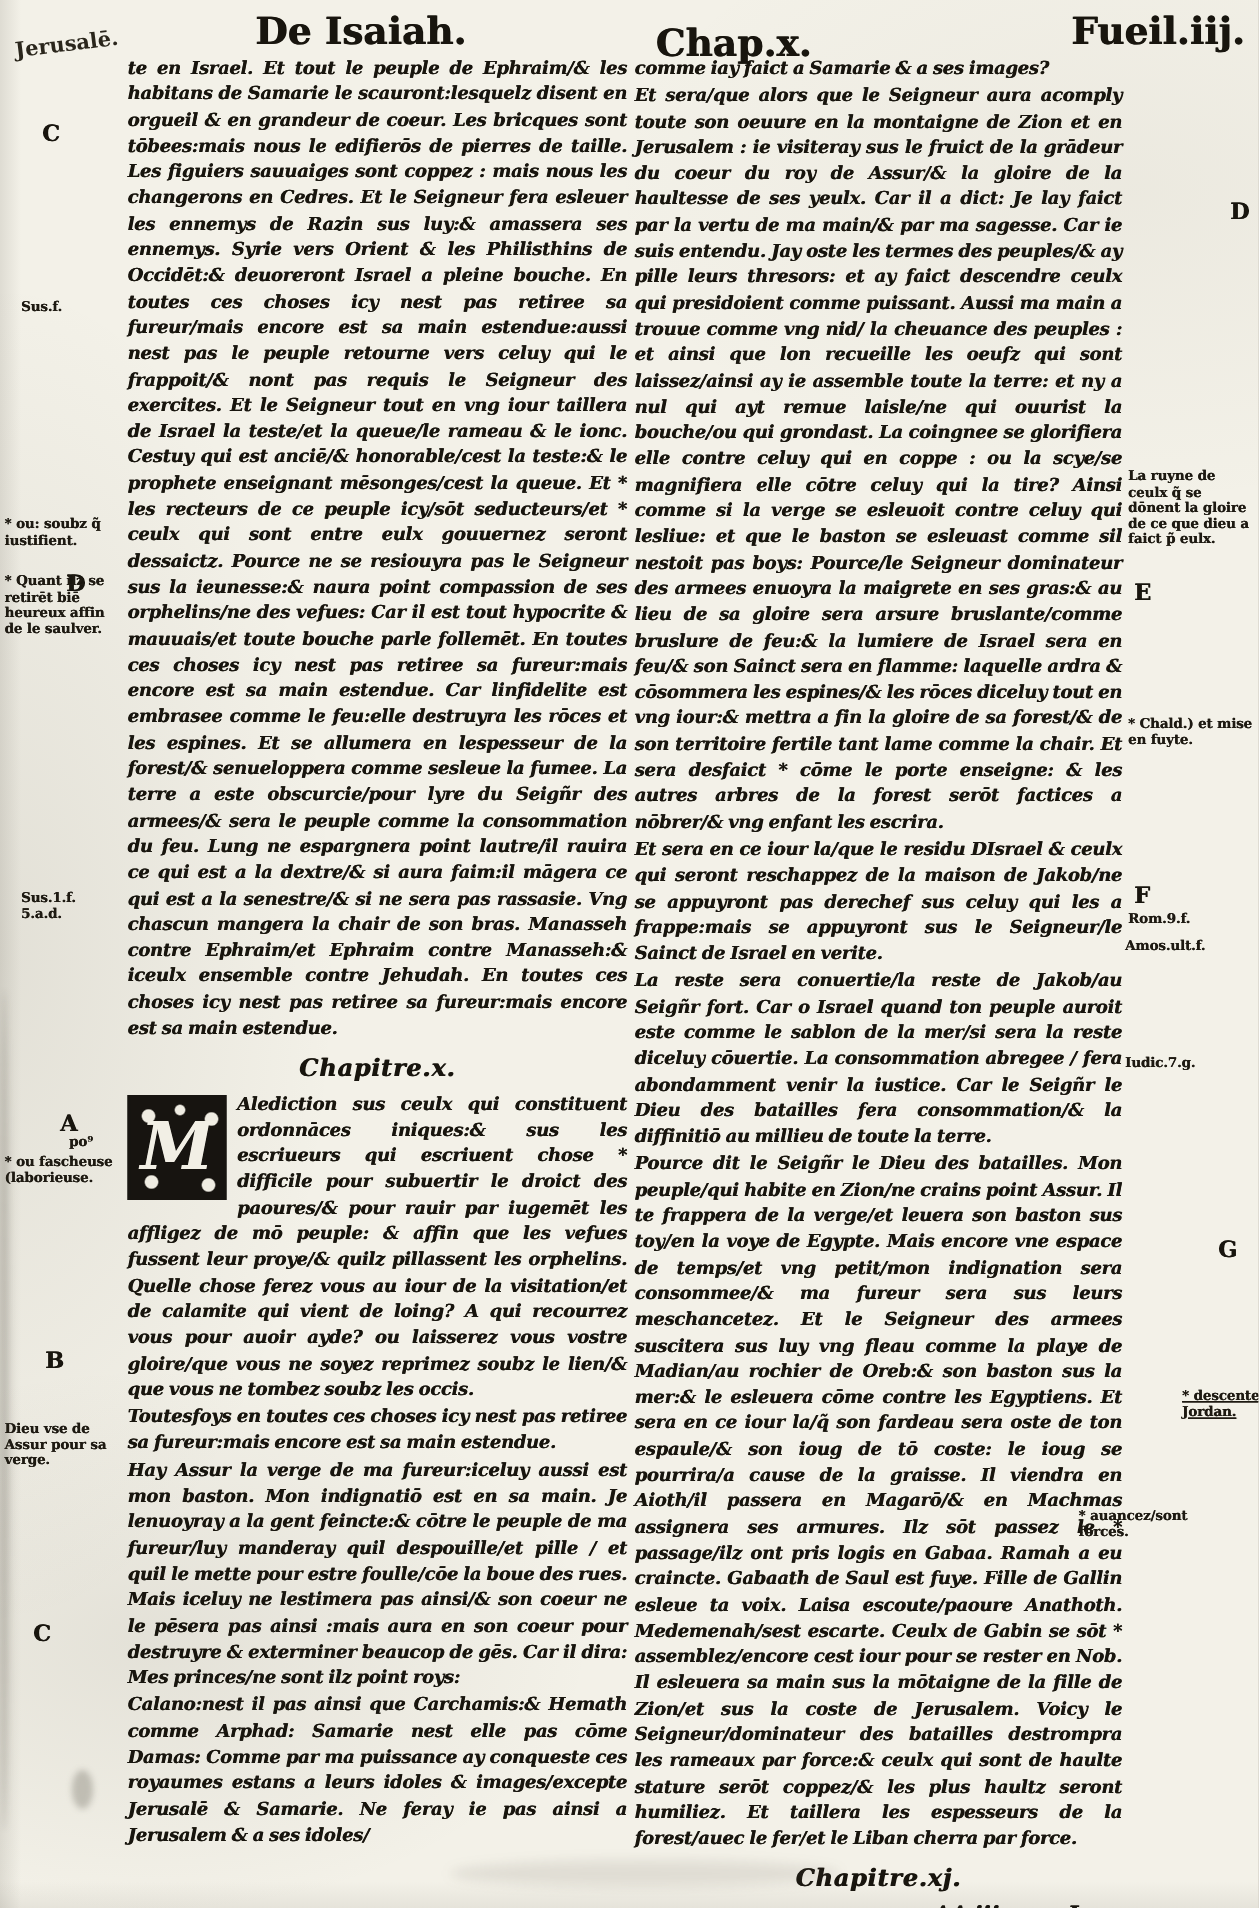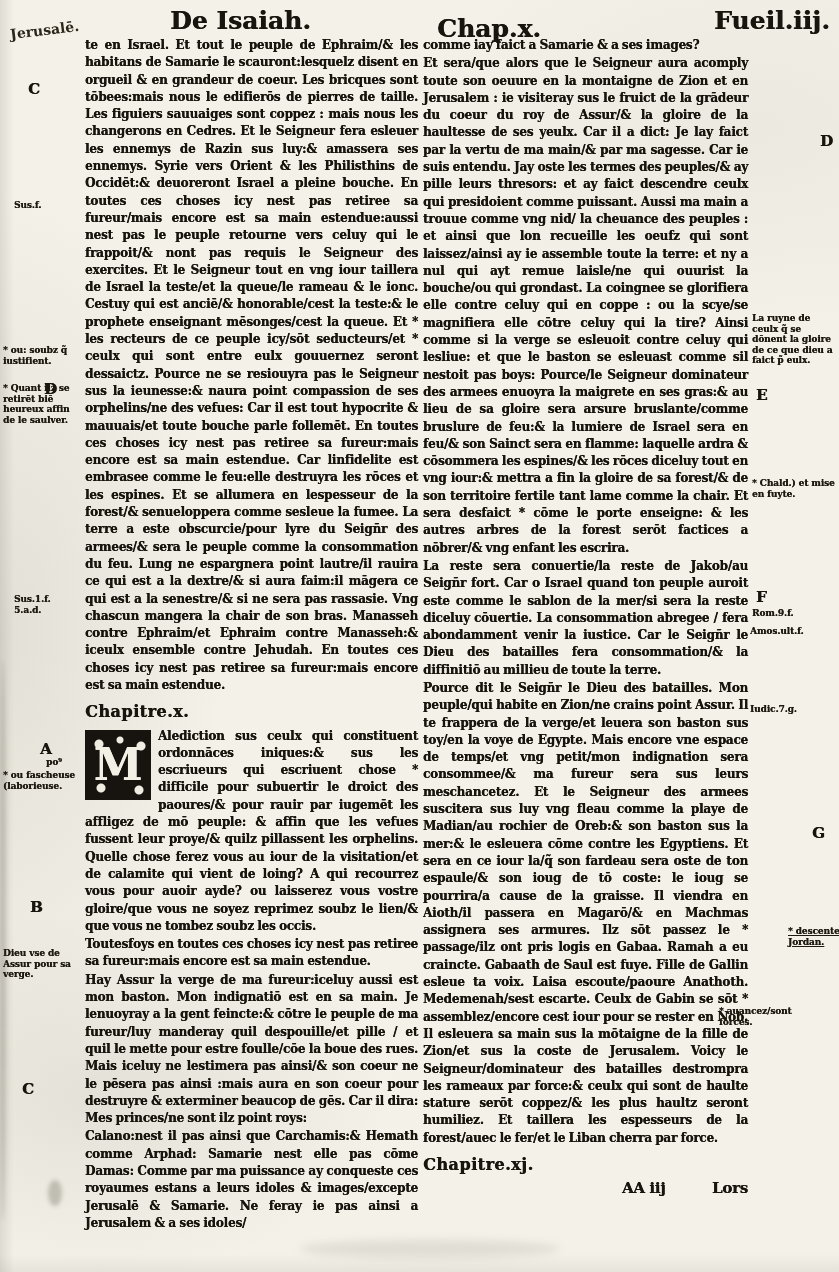--- a/index.html
+++ b/index.html
@@ -11,24 +11,24 @@
       radial-gradient(ellipse 300px 600px at 0% 50%, rgba(80,75,60,.10), transparent 75%),
       linear-gradient(90deg, rgba(70,65,55,.12) 0, transparent 14px),
       linear-gradient(0deg, rgba(70,65,55,.08) 0, transparent 18px),
       #f3f1e8;
     color:#18150e;
     font-family:"DejaVu Serif", serif;
   }
   .running{ position:absolute; font-size:25px; font-weight:bold; letter-spacing:0; text-shadow:.5px 0 currentColor; }
   .hand{ position:absolute; font-size:14px; font-weight:bold; transform:rotate(-7deg); color:#2a261c; }
   .col{ position:absolute; top:37px; font-size:12px; font-weight:bold; text-align:justify;
-        line-height:17.3px; letter-spacing:-.2px; word-spacing:-.6px; text-shadow:.25px 0 currentColor; }
+        line-height:17.3px; letter-spacing:-.2px; word-spacing:-.6px; text-shadow:.25px 0 currentColor;font-style:italic; }
   .col p{ margin:0; }
   .col p + p{ margin-top:1px; }
-  .chap-head{ font-size:16px; margin:9px 0 7px 0; letter-spacing:.5px; text-shadow:.5px 0 currentColor; }
+  .chap-head{ text-align:center; font-size:16px; margin:9px 0 7px 0; letter-spacing:.5px; text-shadow:.5px 0 currentColor; }
   .dropcap{
     float:left; width:66px; height:70px; margin:2px 7px 2px 0;
     background:
       radial-gradient(circle 7px at 12px 12px, #efece2 0 4px, transparent 5px),
       radial-gradient(circle 7px at 54px 14px, #efece2 0 4px, transparent 5px),
       radial-gradient(circle 8px at 14px 56px, #efece2 0 4px, transparent 5px),
       radial-gradient(circle 8px at 52px 58px, #efece2 0 4px, transparent 5px),
       radial-gradient(circle 5px at 33px 8px,  #efece2 0 3px, transparent 4px),
       #171410;
     color:#f2efe5; display:flex; align-items:center; justify-content:center;
@@ -58,20 +58,21 @@
       <span class="dropcap">M</span><span>Alediction sus ceulx qui constituent ordonnāces iniques:&amp; sus les escriueurs qui escriuent chose * difficile pour subuertir le droict des paoures/&amp; pour rauir par iugemēt les affligez de mō peuple: &amp; affin que les vefues fussent leur proye/&amp; quilz pillassent les orphelins. Quelle chose ferez vous au iour de la visitation/et de calamite qui vient de loing? A qui recourrez vous pour auoir ayde? ou laisserez vous vostre gloire/que vous ne soyez reprimez soubz le lien/&amp; que vous ne tombez soubz les occis.</span>
     </p>
     <p>Toutesfoys en toutes ces choses icy nest pas retiree sa fureur:mais encore est sa main estendue.</p>
     <p>Hay Assur la verge de ma fureur:iceluy aussi est mon baston. Mon indignatiō est en sa main. Je lenuoyray a la gent feincte:&amp; cōtre le peuple de ma fureur/luy manderay quil despouille/et pille / et quil le mette pour estre foulle/cōe la boue des rues. Mais iceluy ne lestimera pas ainsi/&amp; son coeur ne le pēsera pas ainsi :mais aura en son coeur pour destruyre &amp; exterminer beaucop de gēs. Car il dira: Mes princes/ne sont ilz point roys:</p>
     <p>Calano:nest il pas ainsi que Carchamis:&amp; Hemath comme Arphad: Samarie nest elle pas cōme Damas: Comme par ma puissance ay conqueste ces royaumes estans a leurs idoles &amp; images/excepte Jerusalē &amp; Samarie. Ne feray ie pas ainsi a Jerusalem &amp; a ses idoles/</p>
   </div>
 
   <div class="col" style="left:423px;width:325px;">
     <p>comme iay faict a Samarie &amp; a ses images?</p>
     <p>Et sera/que alors que le Seigneur aura acomply toute son oeuure en la montaigne de Zion et en Jerusalem : ie visiteray sus le fruict de la grādeur du coeur du roy de Assur/&amp; la gloire de la haultesse de ses yeulx. Car il a dict: Je lay faict par la vertu de ma main/&amp; par ma sagesse. Car ie suis entendu. Jay oste les termes des peuples/&amp; ay pille leurs thresors: et ay faict descendre ceulx qui presidoient comme puissant. Aussi ma main a trouue comme vng nid/ la cheuance des peuples : et ainsi que lon recueille les oeufz qui sont laissez/ainsi ay ie assemble toute la terre: et ny a nul qui ayt remue laisle/ne qui ouurist la bouche/ou qui grondast. La coingnee se glorifiera elle contre celuy qui en coppe : ou la scye/se magnifiera elle cōtre celuy qui la tire? Ainsi comme si la verge se esleuoit contre celuy qui lesliue: et que le baston se esleuast comme sil nestoit pas boys: Pource/le Seigneur dominateur des armees enuoyra la maigrete en ses gras:&amp; au lieu de sa gloire sera arsure bruslante/comme bruslure de feu:&amp; la lumiere de Israel sera en feu/&amp; son Sainct sera en flamme: laquelle ardra &amp; cōsommera les espines/&amp; les rōces diceluy tout en vng iour:&amp; mettra a fin la gloire de sa forest/&amp; de son territoire fertile tant lame comme la chair. Et sera desfaict * cōme le porte enseigne: &amp; les autres arbres de la forest serōt factices a nōbrer/&amp; vng enfant les escrira.</p>
+    <p>Et sera en ce iour la/que le residu DIsrael &amp; ceulx qui seront reschappez de la maison de Jakob/ne se appuyront pas derechef sus celuy qui les a frappe:mais se appuyront sus le Seigneur/le Sainct de Israel en verite.</p>
     <p>La reste sera conuertie/la reste de Jakob/au Seigñr fort. Car o Israel quand ton peuple auroit este comme le sablon de la mer/si sera la reste diceluy cōuertie. La consommation abregee / fera abondamment venir la iustice. Car le Seigñr le Dieu des batailles fera consommation/&amp; la diffinitiō au millieu de toute la terre.</p>
     <p>Pource dit le Seigñr le Dieu des batailles. Mon peuple/qui habite en Zion/ne crains point Assur. Il te frappera de la verge/et leuera son baston sus toy/en la voye de Egypte. Mais encore vne espace de temps/et vng petit/mon indignation sera consommee/&amp; ma fureur sera sus leurs meschancetez. Et le Seigneur des armees suscitera sus luy vng fleau comme la playe de Madian/au rochier de Oreb:&amp; son baston sus la mer:&amp; le esleuera cōme contre les Egyptiens. Et sera en ce iour la/q̃ son fardeau sera oste de ton espaule/&amp; son ioug de tō coste: le ioug se pourrira/a cause de la graisse. Il viendra en Aioth/il passera en Magarō/&amp; en Machmas assignera ses armures. Ilz sōt passez le * passage/ilz ont pris logis en Gabaa. Ramah a eu craincte. Gabaath de Saul est fuye. Fille de Gallin esleue ta voix. Laisa escoute/paoure Anathoth. Medemenah/sest escarte. Ceulx de Gabin se sōt * assemblez/encore cest iour pour se rester en Nob. Il esleuera sa main sus la mōtaigne de la fille de Zion/et sus la coste de Jerusalem. Voicy le Seigneur/dominateur des batailles destrompra les rameaux par force:&amp; ceulx qui sont de haulte stature serōt coppez/&amp; les plus haultz seront humiliez. Et taillera les espesseurs de la forest/auec le fer/et le Liban cherra par force.</p>
     <div class="chap-head">Chapitre.xj.</div>
     <div class="sig-row">
       <span class="sig">AA iij</span>
       <span>Lors</span>
     </div>
   </div>
 
   <span class="mletter" style="left:28px;top:80px;">C</span>

